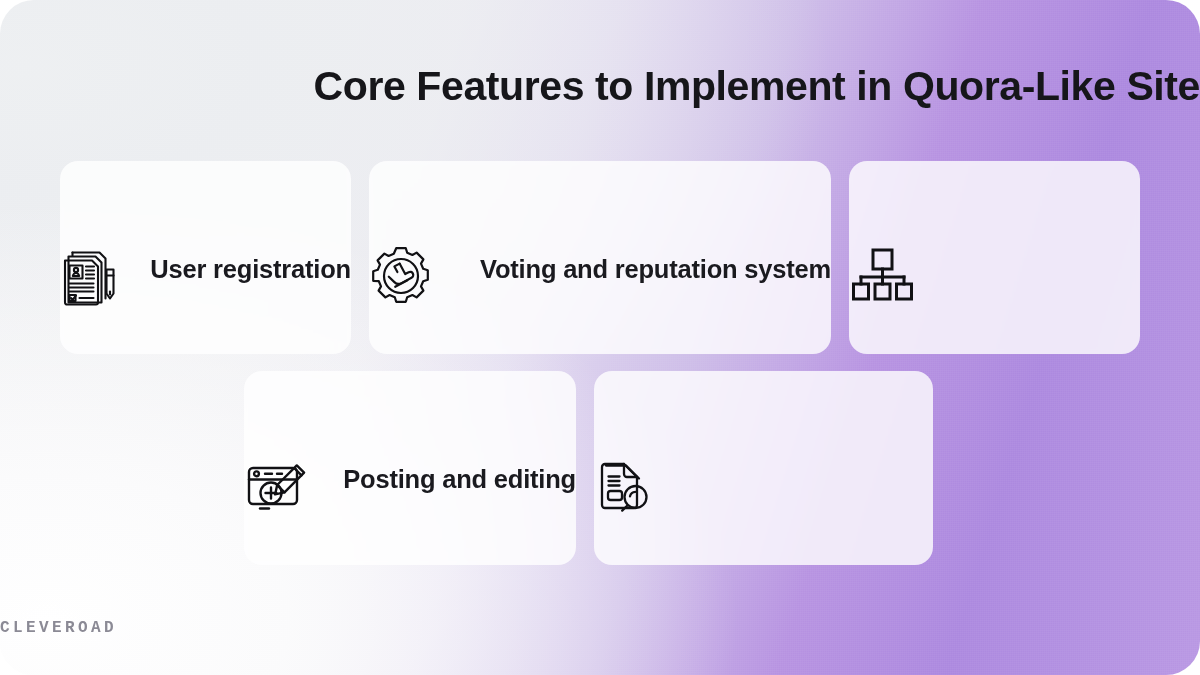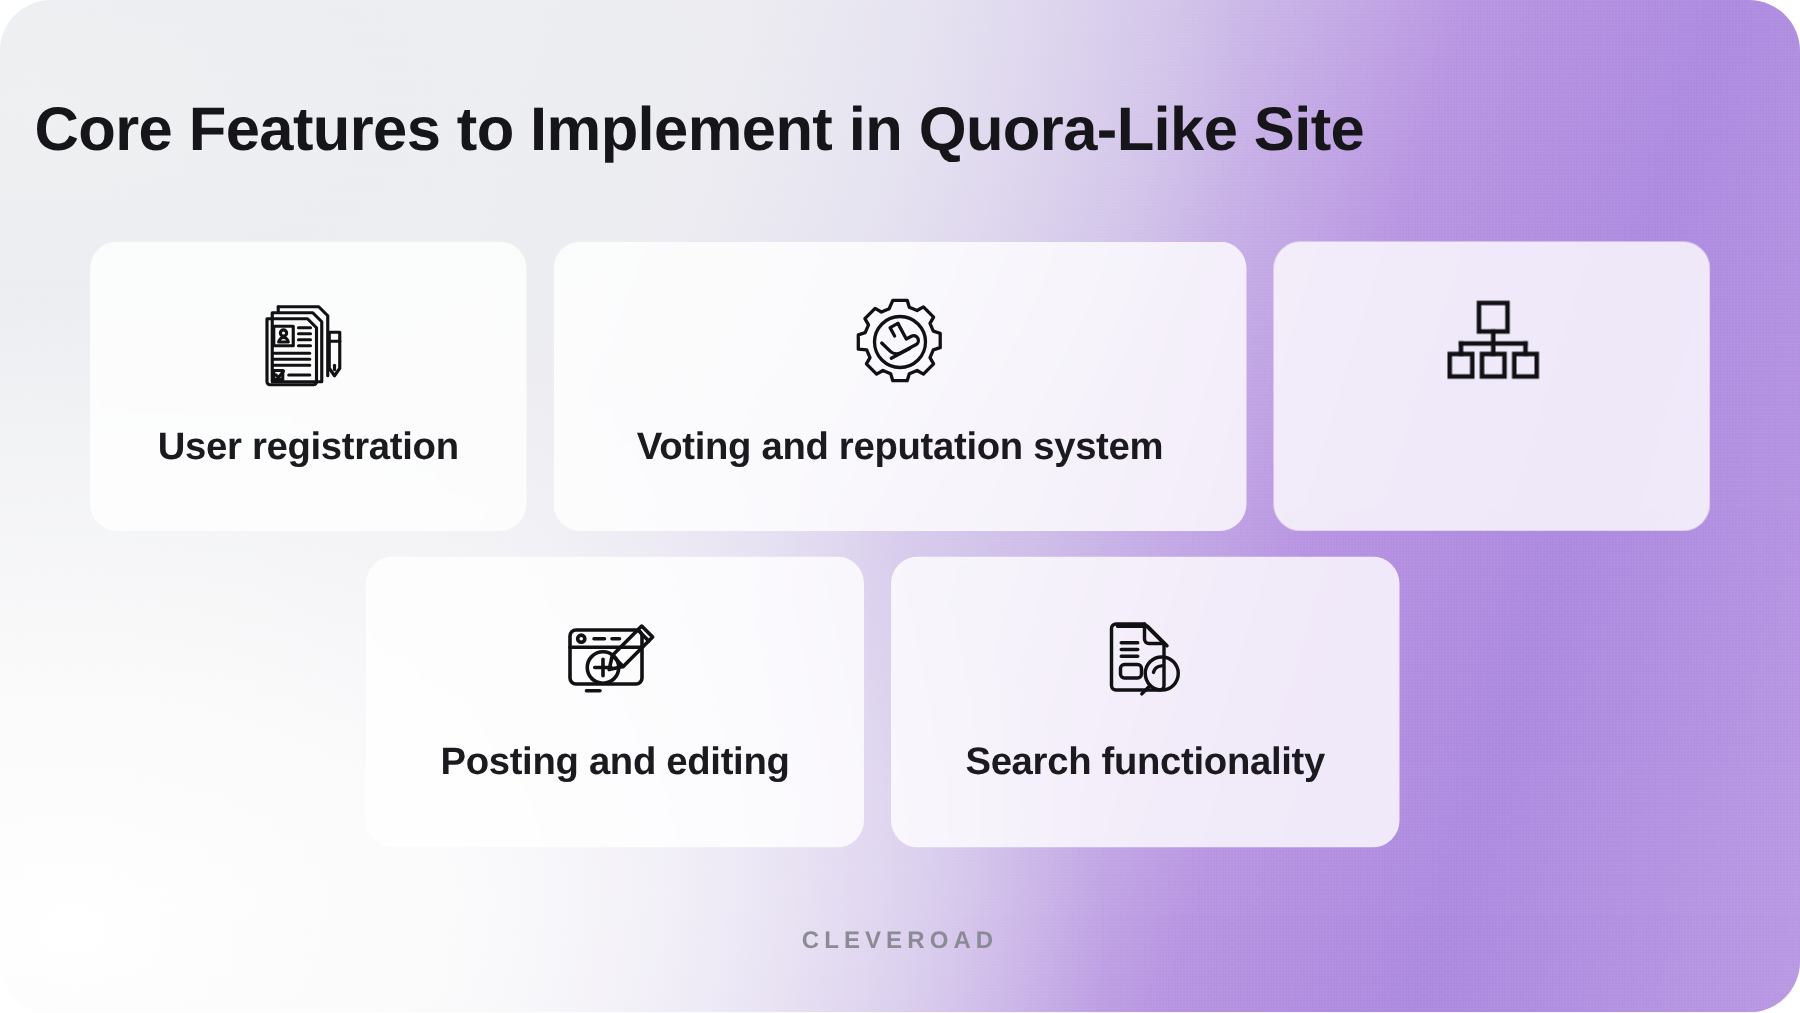--- a/index.html
+++ b/index.html
@@ -45,21 +45,21 @@
       repeating-linear-gradient(90deg, rgba(255,255,255,.05) 0 1px, rgba(0,0,0,.03) 1px 2px);
     mix-blend-mode: overlay;
   }
 
   
   .title {
     position: absolute;
     left: 0;
     right: 0;
     top: 58px;
-    text-align: left;
+    text-align: right;
     font-size: 41px;
     line-height: 56px;
     font-weight: 700;
     letter-spacing: -0.4px;
     color: #16161a;
     white-space: nowrap;
     padding-left: 23px;
   }
 
   
@@ -69,23 +69,23 @@
     justify-content: center;
     gap: 18px;
   }
   .row-1 { left: 60px; top: 161px; width: 1080px; height: 193px; }
   .row-2 { left: 244px; top: 371px; width: 689px; height: 194px; }
 
   .card {
     background: rgba(255,255,255,0.80);
     border-radius: 18px;
     display: flex;
-    flex-direction: column;
+    flex-direction: row;
     align-items: center;
-    justify-content: flex-start;
+    justify-content: space-between;
     position: relative;
     backdrop-filter: blur(2px);
   }
   .card-1 { width: 291px; }
   .card-2 { width: 462px; }
   .card-3 { width: 291px; }
   .card-4 { width: 332px; }
   .card-5 { width: 339px; }
 
   .card-icon {
@@ -107,21 +107,21 @@
     text-align: center;
     white-space: nowrap;
   }
 
   
   .footer {
     position: absolute;
     left: 0;
     right: 0;
     bottom: 38px;
-    text-align: center;
+    font-family: Liberation Mono, monospace;
   }
   .brand {
     display: inline-block;
     font-size: 16px;
     font-weight: 700;
     letter-spacing: 3.4px;
     color: #8b8a95;
   }
 </style>
 </head>
@@ -240,21 +240,20 @@
 
           <path d="M14.5 21.5h11M14.5 26h11M14.5 30.5h11"></path>
 
           <rect x="14" y="36" width="14" height="9" rx="2.6"></rect>
 
           <circle cx="41.5" cy="42" r="11"></circle>
           <path d="M33.6 50.2l-5.4 5.4"></path>
           <path d="M36 41.3a5.8 5.8 0 0 1 5.3-4.4"></path>
         </svg>
       </div>
-      <div class="card-label">Search functionality</div>
     </div>
 
   </div>
 
   <div class="footer">
     <span class="brand">CLEVEROAD</span>
   </div>
 
 </div>
 

